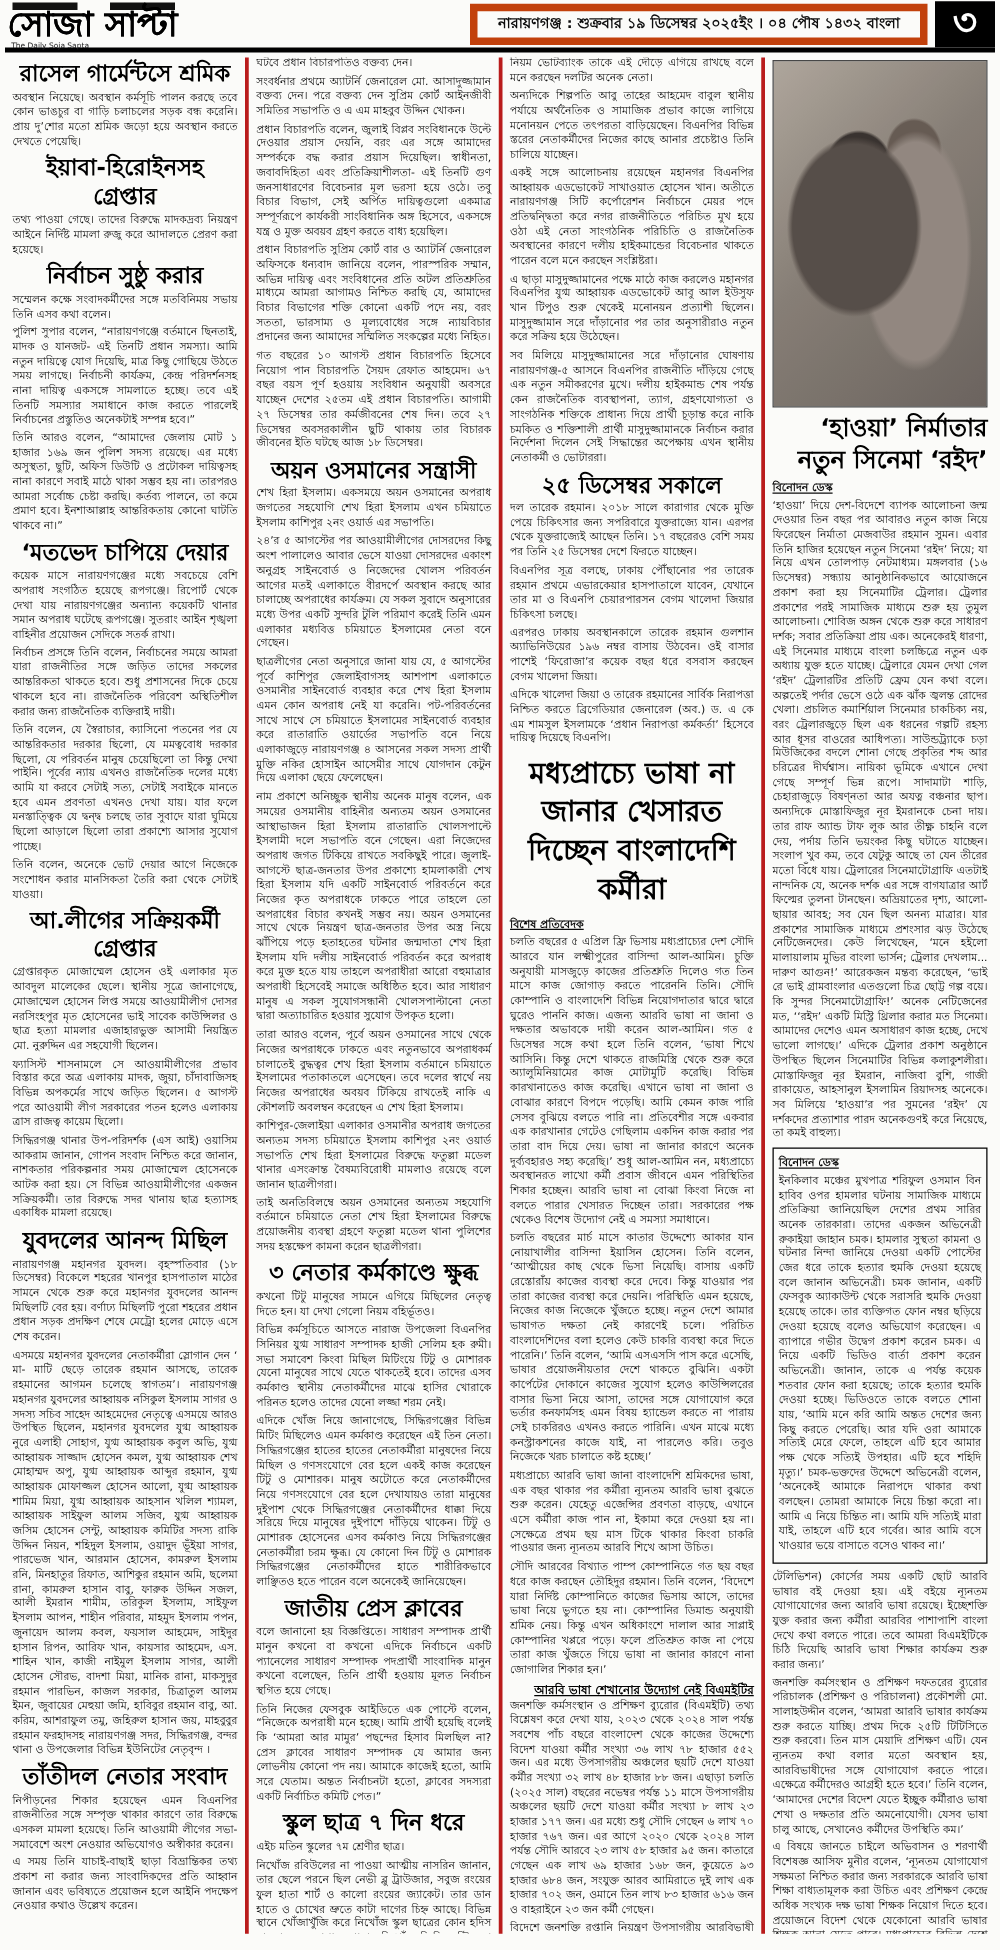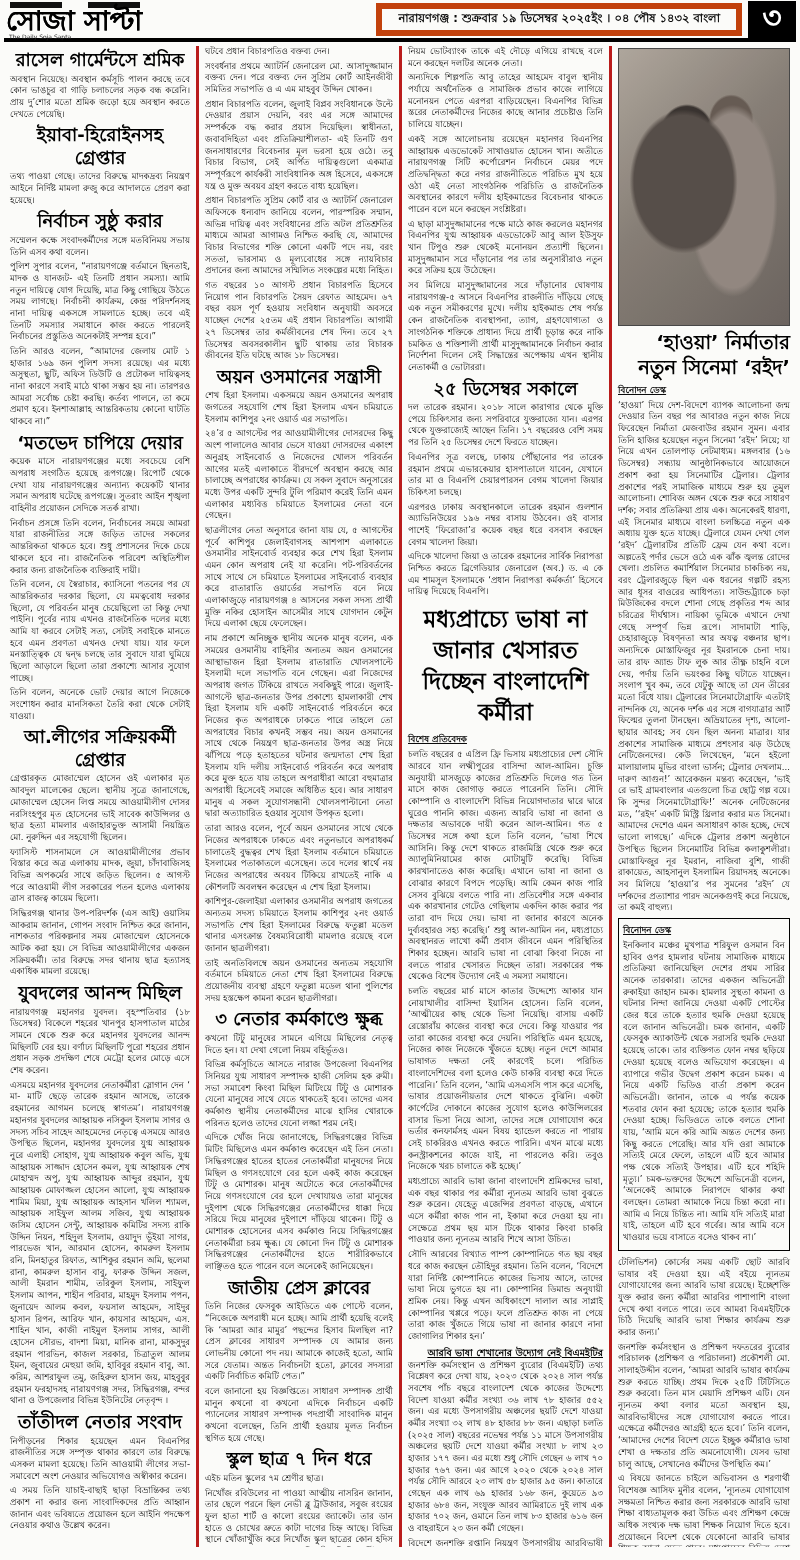--- a/index.html
+++ b/index.html
@@ -132,33 +132,33 @@
           <p class="body">তাই অনতিবিলম্বে অয়ন ওসমানের অন্যতম সহযোগি বর্তমানে চমিয়াতে নেতা শেখ হিরা ইসলামের বিরুদ্ধে প্রয়োজনীয় ব্যবস্থা গ্রহণে ফতুল্লা মডেল থানা পুলিশের সদয় হস্তক্ষেপ কামনা করেন ছাত্রলীগরা।</p>
         </article>
         <article class="article">
           <h2 class="hl jump">৩ নেতার কর্মকাণ্ডে ক্ষুব্ধ</h2>
           <p class="body">কখনো টিটু মানুষের সামনে এগিয়ে মিছিলের নেতৃত্ব দিতে হন। যা দেখা গেলো নিয়ম বহির্ভূতও।</p>
           <p class="body">বিভিন্ন কর্মসূচিতে আসতে নারাজ উপজেলা বিএনপির সিনিয়র যুগ্ম সাধারণ সম্পাদক হাজী সেলিম হক রুমী। সভা সমাবেশ কিংবা মিছিল মিটিংয়ে টিটু ও মোশারক যেনো মানুষের সাথে যেতে থাকতেই হবে। তাদের এসব কর্মকাণ্ড স্থানীয় নেতাকর্মীদের মাঝে হাসির খোরাকে পরিনত হলেও তাদের যেনো লজ্জা শরম নেই।</p>
           <p class="body">এদিকে খোঁজ নিয়ে জানাগেছে, সিদ্ধিরগঞ্জের বিভিন্ন মিটিং মিছিলেও এমন কর্মকাণ্ড করেছেন এই তিন নেতা। সিদ্ধিরগঞ্জের হাতের হাতের নেতাকর্মীরা মানুষদের নিয়ে মিছিল ও গণসংযোগে বের হলে একই কাজ করেছেন টিটু ও মোশারক। মানুষ অটোতে করে নেতাকর্মীদের নিয়ে গণসংযোগে বের হলে দেখাযায়ও তারা মানুষের দুইপাশ থেকে সিদ্ধিরগঞ্জের নেতাকর্মীদের ধাক্কা দিয়ে সরিয়ে দিয়ে মানুষের দুইপাশে দাঁড়িয়ে থাকেন। টিটু ও মোশারক হোসেনের এসব কর্মকাণ্ড নিয়ে সিদ্ধিরগঞ্জের নেতাকর্মীরা চরম ক্ষুব্ধ। যে কোনো দিন টিটু ও মোশারক সিদ্ধিরগঞ্জের নেতাকর্মীদের হাতে শারীরিকভাবে লাঞ্ছিতও হতে পারেন বলে অনেকেই জানিয়েছেন।</p>
         </article>
         <article class="article">
           <h2 class="hl jump">জাতীয় প্রেস ক্লাবের</h2>
+          <p class="body">বলে জানানো হয় বিজ্ঞপ্তিতে। সাধারণ সম্পাদক প্রার্থী মানুন কখনো বা কখনো এদিকে নির্বাচনে একটি প্যানেলের সাধারণ সম্পাদক পদপ্রার্থী সাংবাদিক মানুন কখনো বলেছেন, তিনি প্রার্থী হওয়ায় মূলত নির্বাচন স্থগিত হয়ে গেছে।</p>
           <p class="body">তিনি নিজের ফেসবুক আইডিতে এক পোস্টে বলেন, “নিজেকে অপরাধী মনে হচ্ছে। আমি প্রার্থী হয়েছি বলেই কি ‘আমরা আর মামুর’ পছন্দের হিসাব মিলছিল না? প্রেস ক্লাবের সাধারণ সম্পাদক যে আমার জন্য লোভনীয় কোনো পদ নয়। আমাকে কাজেই হতো, আমি সরে যেতাম। অন্তত নির্বাচনটা হতো, ক্লাবের সদস্যরা একটি নির্বাচিত কমিটি পেত।”</p>
-          <p class="body">বলে জানানো হয় বিজ্ঞপ্তিতে। সাধারণ সম্পাদক প্রার্থী মানুন কখনো বা কখনো এদিকে নির্বাচনে একটি প্যানেলের সাধারণ সম্পাদক পদপ্রার্থী সাংবাদিক মানুন কখনো বলেছেন, তিনি প্রার্থী হওয়ায় মূলত নির্বাচন স্থগিত হয়ে গেছে।</p>
         </article>
         <article class="article">
           <h2 class="hl jump">স্কুল ছাত্র ৭ দিন ধরে</h2>
           <p class="body">এইচ মতিন স্কুলের ৭ম শ্রেণীর ছাত্র।</p>
           <p class="body">নিখোঁজ রবিউলের না পাওয়া আত্মীয় নাসরিন জানান, তার ছেলে পরনে ছিল নেভী ব্লু ট্রাউজার, সবুজ রংয়ের ফুল হাতা শার্ট ও কালো রংয়ের জ্যাকেট। তার ডান হাতে ও চোখের ভ্রুতে কাটা দাগের চিহ্ন আছে। বিভিন্ন স্থানে খোঁজাখুঁজি করে নিখোঁজ স্কুল ছাত্রের কোন হদিস না পেয়ে এ ব্যাপারে থানায় নিখোঁজ জিডি এন্ট্রি করা হয়।</p>
         </article>
       </div>
       <div class="col">
         <article class="article">
           <p class="body">নিয়ম ভোটব্যাংক তাকে এই দৌড়ে এগিয়ে রাখছে বলে মনে করছেন দলটির অনেক নেতা।</p>
-          <p class="body">অন্যদিকে শিল্পপতি আবু তাহের আহমেদ বাবুল স্থানীয় পর্যায়ে অর্থনৈতিক ও সামাজিক প্রভাব কাজে লাগিয়ে মনোনয়ন পেতে এরপরা বাড়িয়েছেন। বিএনপির বিভিন্ন স্তরের নেতাকর্মীদের নিজের কাছে আনার প্রচেষ্টাও তিনি চালিয়ে যাচ্ছেন।</p>
+          <p class="body">অন্যদিকে শিল্পপতি আবু তাহের আহমেদ বাবুল স্থানীয় পর্যায়ে অর্থনৈতিক ও সামাজিক প্রভাব কাজে লাগিয়ে মনোনয়ন পেতে তৎপরতা বাড়িয়েছেন। বিএনপির বিভিন্ন স্তরের নেতাকর্মীদের নিজের কাছে আনার প্রচেষ্টাও তিনি চালিয়ে যাচ্ছেন।</p>
           <p class="body">একই সঙ্গে আলোচনায় রয়েছেন মহানগর বিএনপির আহ্বায়ক এডভোকেট সাখাওয়াত হোসেন খান। অতীতে নারায়ণগঞ্জ সিটি কর্পোরেশন নির্বাচনে মেয়র পদে প্রতিদ্বন্দ্বিতা করে নগর রাজনীতিতে পরিচিত মুখ হয়ে ওঠা এই নেতা সাংগঠনিক পরিচিতি ও রাজনৈতিক অবস্থানের কারণে দলীয় হাইকমান্ডের বিবেচনার থাকতে পারেন বলে মনে করছেন সংশ্লিষ্টরা।</p>
           <p class="body">এ ছাড়া মাসুদুজ্জামানের পক্ষে মাঠে কাজ করলেও মহানগর বিএনপির যুগ্ম আহ্বায়ক এডভোকেট আবু আল ইউসুফ খান টিপুও শুরু থেকেই মনোনয়ন প্রত্যাশী ছিলেন। মাসুদুজ্জামান সরে দাঁড়ানোর পর তার অনুসারীরাও নতুন করে সক্রিয় হয়ে উঠেছেন।</p>
           <p class="body">সব মিলিয়ে মাসুদুজ্জামানের সরে দাঁড়ানোর ঘোষণায় নারায়ণগঞ্জ-৫ আসনে বিএনপির রাজনীতি দাঁড়িয়ে গেছে এক নতুন সমীকরণের মুখে। দলীয় হাইকমান্ড শেষ পর্যন্ত কেন রাজনৈতিক ব্যবস্থাপনা, ত্যাগ, গ্রহণযোগ্যতা ও সাংগঠনিক শক্তিকে প্রাধান্য দিয়ে প্রার্থী চূড়ান্ত করে নাকি চমকিত ও শক্তিশালী প্রার্থী মাসুদুজ্জামানকে নির্বাচন করার নির্দেশনা দিলেন সেই সিদ্ধান্তের অপেক্ষায় এখন স্থানীয় নেতাকর্মী ও ভোটাররা।</p>
         </article>
         <article class="article">
           <h2 class="hl jump">২৫ ডিসেম্বর সকালে</h2>
           <p class="body">দল তারেক রহমান। ২০১৮ সালে কারাগার থেকে মুক্তি পেয়ে চিকিৎসার জন্য সপরিবারে যুক্তরাজ্যে যান। এরপর থেকে যুক্তরাজ্যেই আছেন তিনি। ১৭ বছরেরও বেশি সময় পর তিনি ২৫ ডিসেম্বর দেশে ফিরতে যাচ্ছেন।</p>
           <p class="body">বিএনপির সূত্র বলছে, ঢাকায় পৌঁছানোর পর তারেক রহমান প্রথমে এভারকেয়ার হাসপাতালে যাবেন, যেখানে তার মা ও বিএনপি চেয়ারপারসন বেগম খালেদা জিয়ার চিকিৎসা চলছে।</p>
           <p class="body">এরপরও ঢাকায় অবস্থানকালে তারেক রহমান গুলশান অ্যাভিনিউয়ের ১৯৬ নম্বর বাসায় উঠবেন। ওই বাসার পাশেই ‘ফিরোজা’র কয়েক বছর ধরে বসবাস করছেন বেগম খালেদা জিয়া।</p>
           <p class="body">এদিকে খালেদা জিয়া ও তারেক রহমানের সার্বিক নিরাপত্তা নিশ্চিত করতে ব্রিগেডিয়ার জেনারেল (অব.) ড. এ কে এম শামসুল ইসলামকে ‘প্রধান নিরাপত্তা কর্মকর্তা’ হিসেবে দায়িত্ব দিয়েছে বিএনপি।</p>

